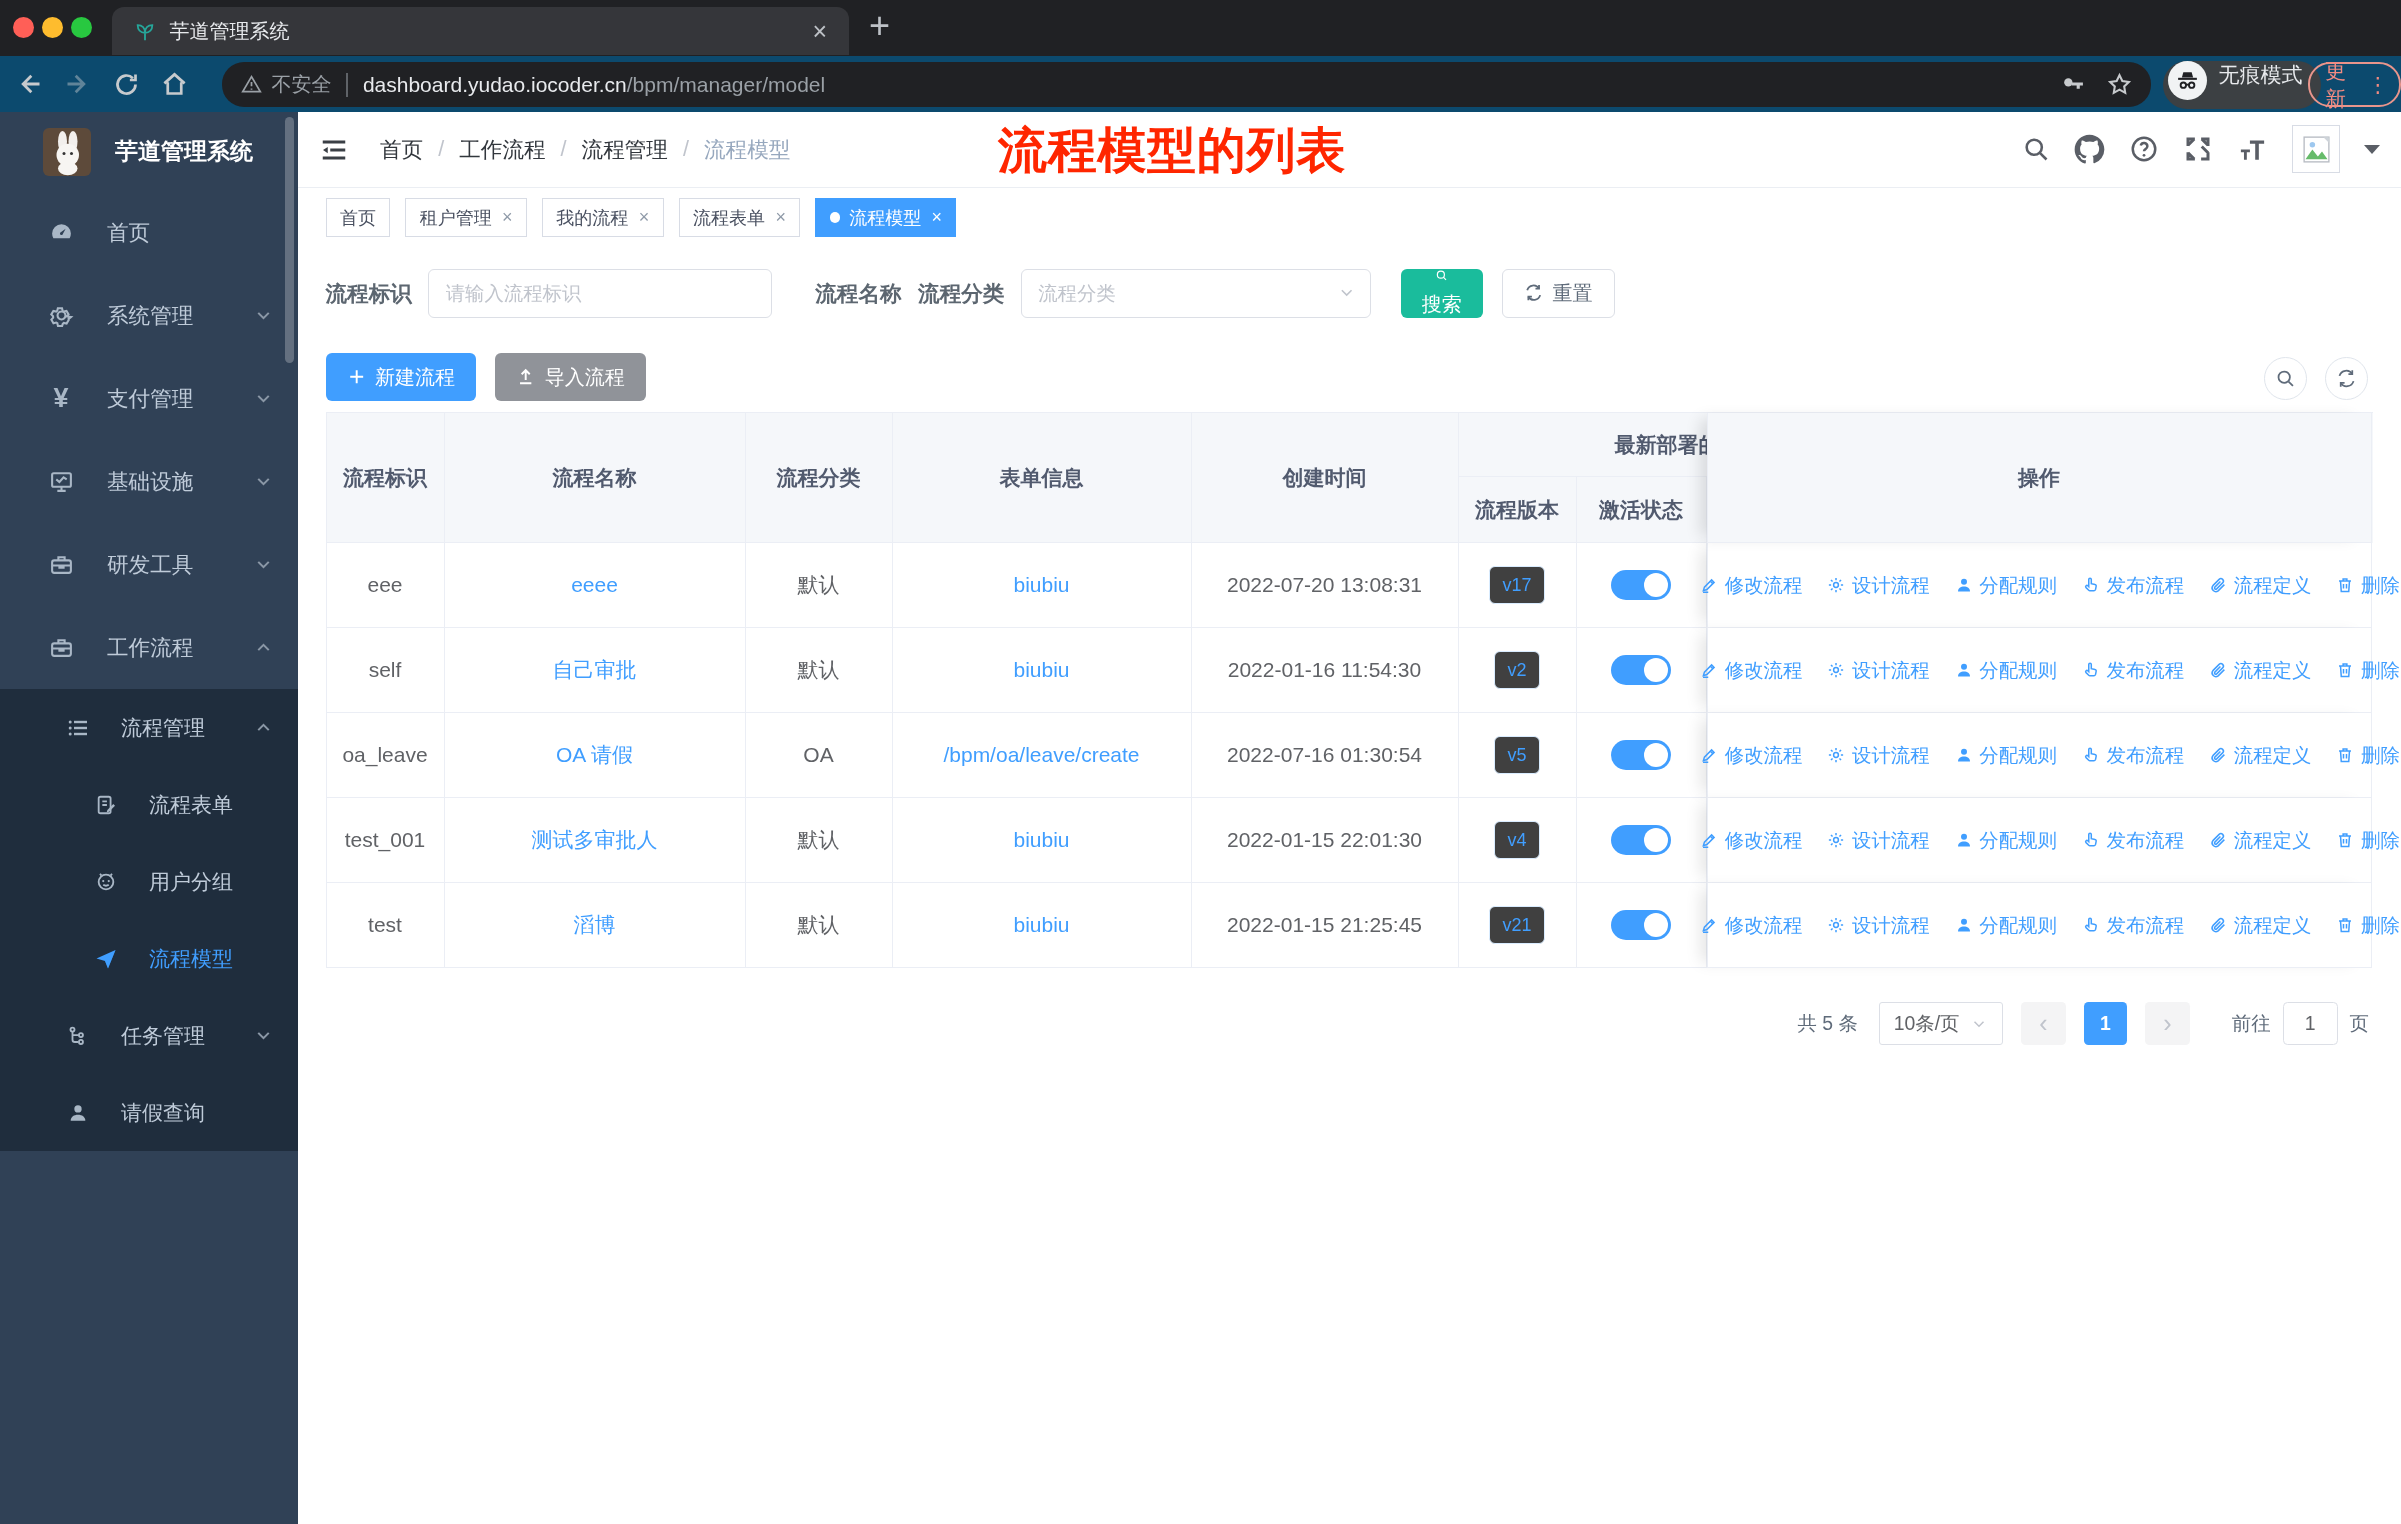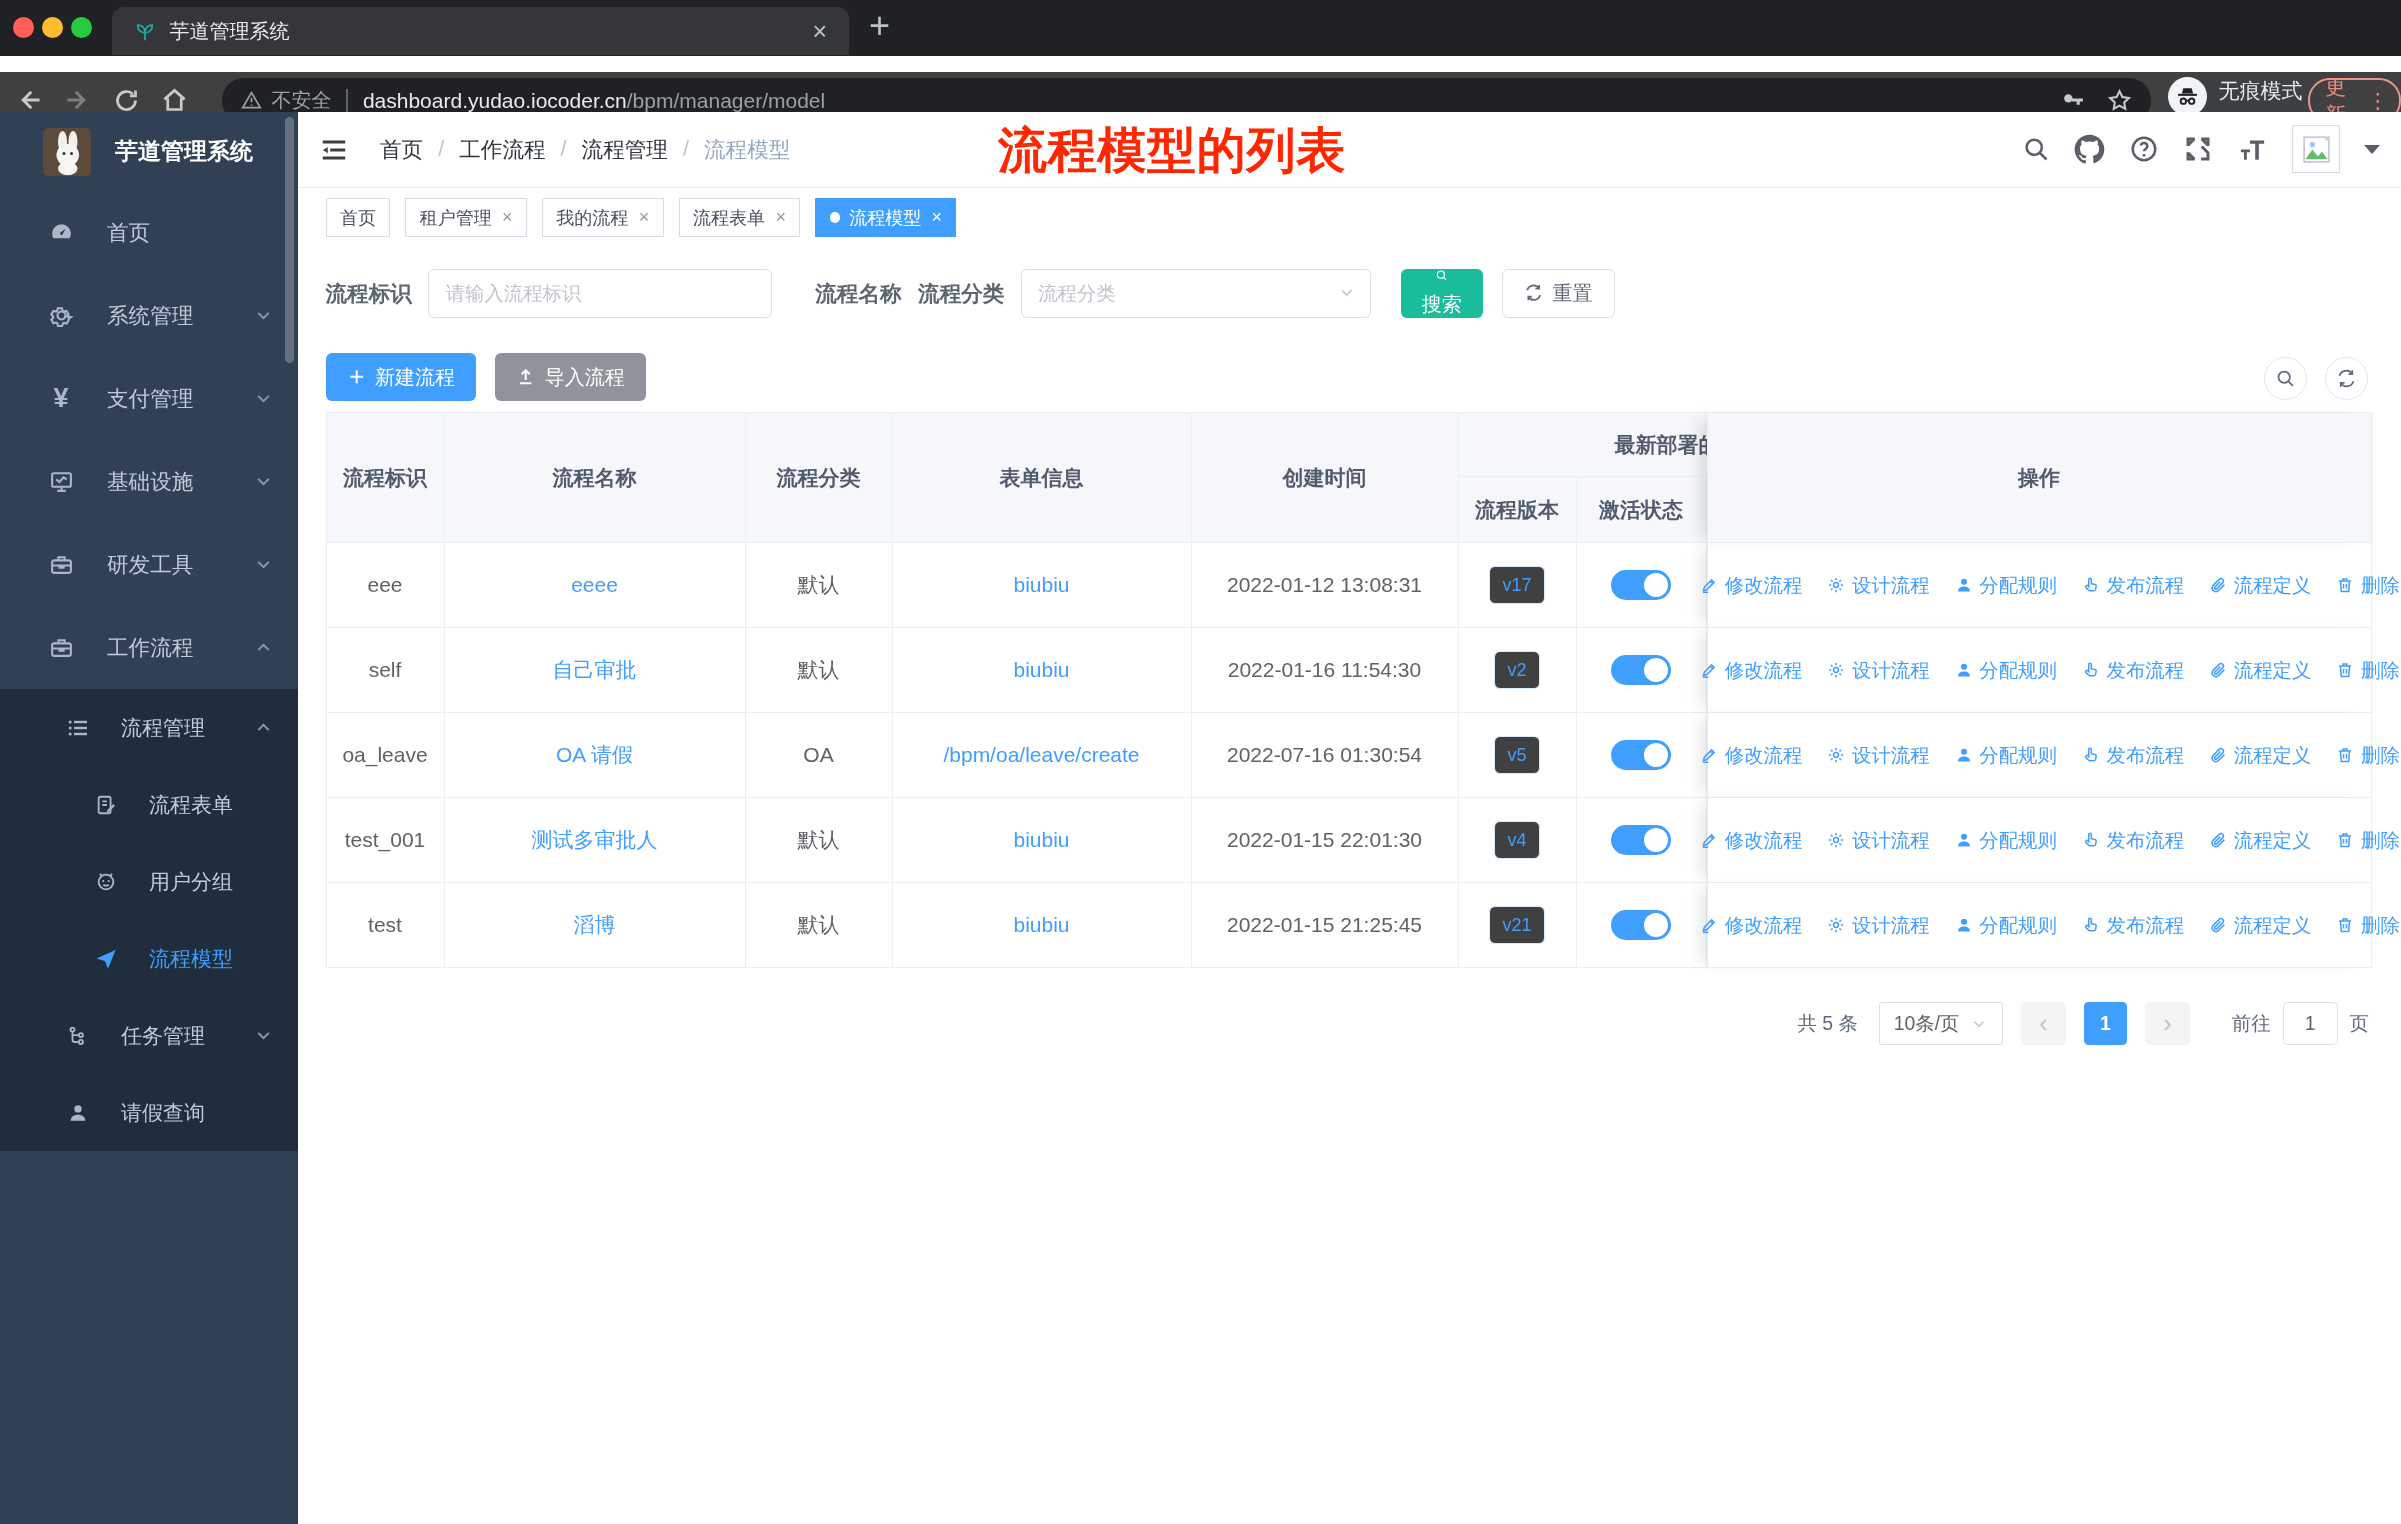--- a/index.html
+++ b/index.html
@@ -8,21 +8,21 @@
   .screen { position:relative; width:2401px; height:1525px; background:#fff; overflow:hidden; }
 
   
   .titlebar { position:absolute; top:0; left:0; right:0; height:56px; background:#202124; }
   .light { position:absolute; top:17px; width:21px; height:21px; border-radius:50%; }
   .light.r { left:13.4px; background:#FF5F57; } .light.y { left:42px; background:#FEBC2E; } .light.g { left:71px; background:#28C840; }
   .tab { position:absolute; left:112px; top:7.4px; width:737px; height:48px; background:#35363A; border-radius:12px 12px 0 0; display:flex; align-items:center; padding:0 22px; }
   .tab-title { color:#e8eaed; font-size:20px; margin-left:13.4px; }
   .tab-close { margin-left:auto; color:#bdc1c6; font-size:25px; line-height:1; }
   .newtab { position:absolute; left:869px; top:4.5px; color:#bdc1c6; font-size:36px; font-weight:300; }
-  .toolbar { position:absolute; top:72px; left:0; right:0; height:56px; background:#404040; }
+  .toolbar { position:absolute; top:56px; left:0; right:0; height:56px; background:#0c4a6e; }
   .navbtns { position:absolute; left:15px; top:0; height:56px; display:flex; align-items:center; gap:21px; }
   .dim { opacity:.45; }
   .addr { position:absolute; left:222px; top:6px; width:1929px; height:45px; background:#202124; border-radius:22px; display:flex; align-items:center; padding:0 19.4px; }
   .addr .sec { color:#9aa0a6; font-size:20px; margin-left:9px; }
   .addr .divider { width:1.5px; height:24px; background:#5f6368; margin:0 15px; }
   .addr .host { color:#e8eaed; font-size:21px; }
   .addr .path { color:#9aa0a6; font-size:21px; }
   .addr-right { margin-left:auto; display:flex; align-items:center; gap:22px; }
   .incog { position:absolute; left:2163px; top:4.5px; height:48px; background:#3C4043; border-radius:24px; display:flex; align-items:flex-start; padding:0 18px 0 4.5px; }
   .incog-circle { width:39px; height:39px; border-radius:50%; background:#f1f3f4; display:flex; align-items:center; justify-content:center; }
@@ -542,21 +542,21 @@
     <div class="td c2">
               <a class="lnk">eeee</a>
             </div>
     <div class="td c3">
               <span>默认</span>
             </div>
     <div class="td c4">
               <a class="lnk">biubiu</a>
             </div>
     <div class="td c5">
-              <span>2022-01-12 13:08:31</span>
+              <span>2022-07-20 13:08:31</span>
             </div>
     <div class="td c6">
               <span class="vtag">v17</span>
             </div>
     <div class="td c7">
               <span class="switch">
                 <span class="knob"></span>
               </span>
             </div>
     <div class="td c8 ops">

